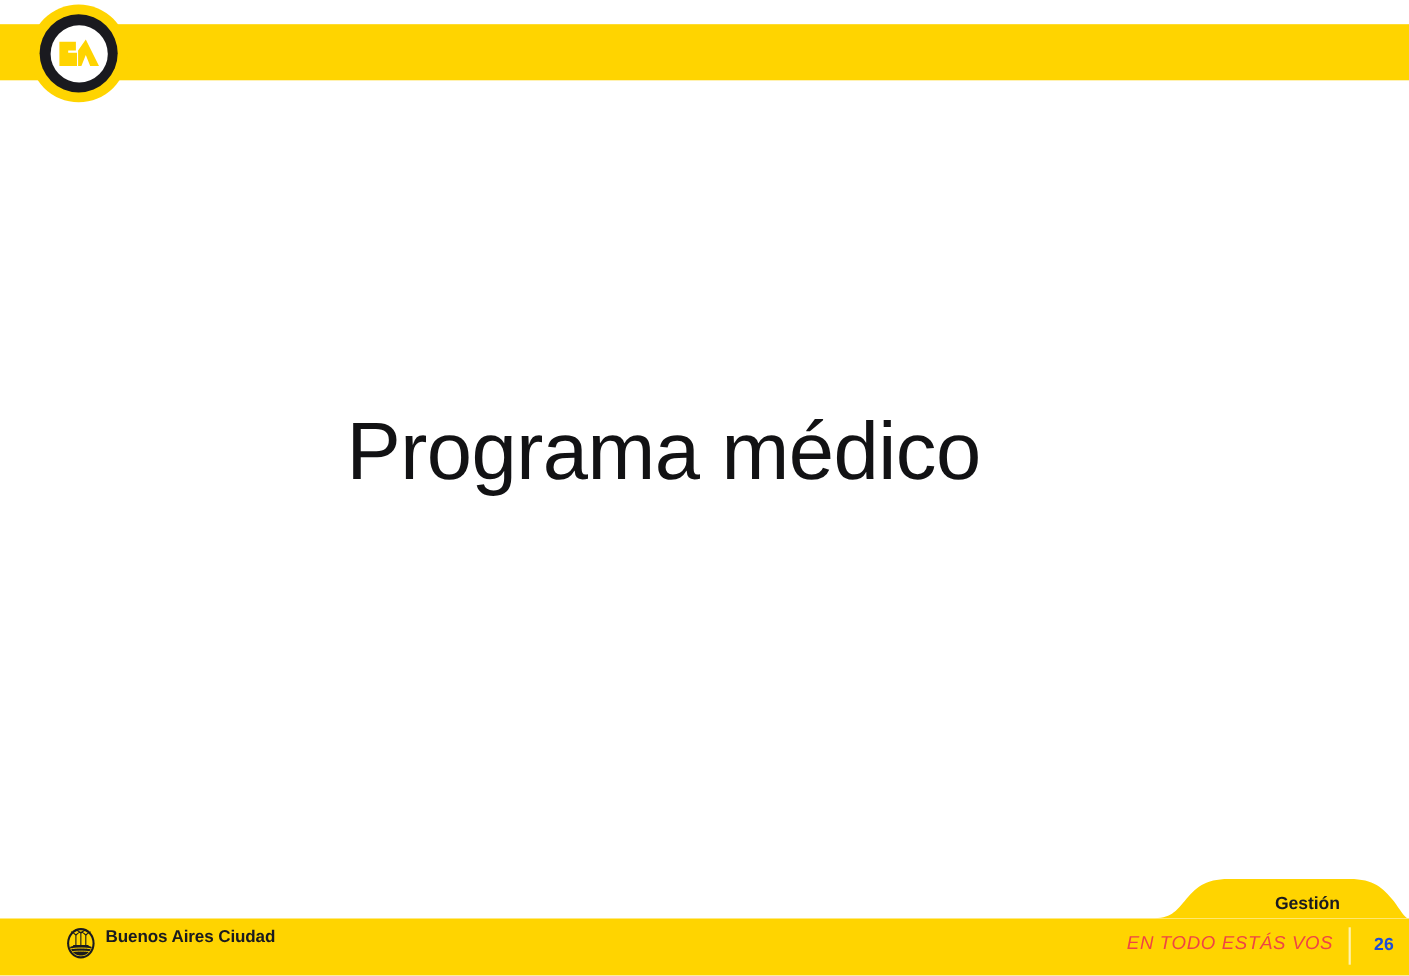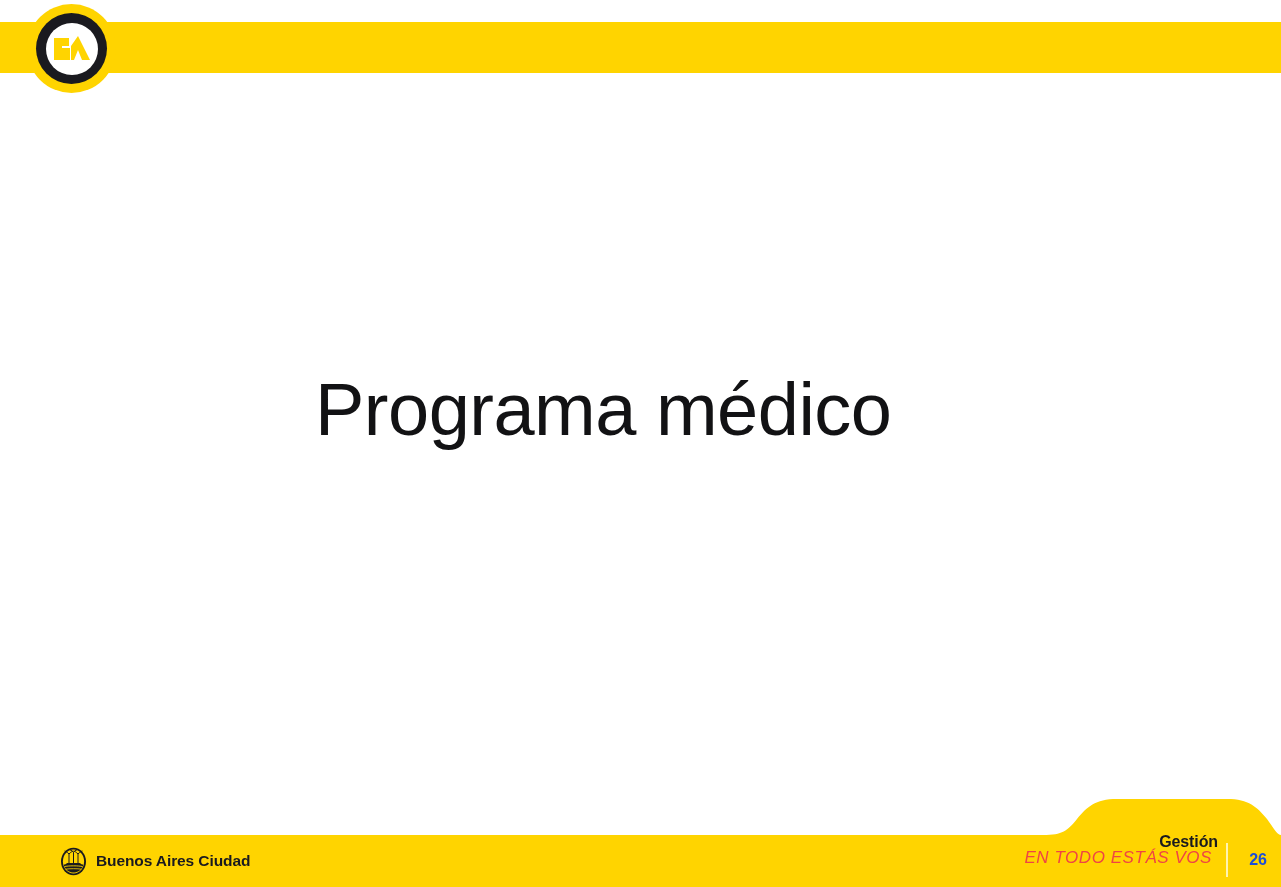--- a/index.html
+++ b/index.html
@@ -107,42 +107,41 @@
   }
   .bottom-tab svg {
     display: block;
   }
 
   .city-brand {
     position: absolute;
     left: 60px;
     bottom: 8px;
     display: flex;
-    align-items: center;
     gap: 9px;
     height: 36px;
   }
   .city-seal {
     width: 27px;
     height: 29px;
     flex: 0 0 auto;
   }
   .city-seal svg { display: block; }
   .city-brand-label {
     font-size: 15.5px;
     font-weight: bold;
     color: #1a1a1f;
     letter-spacing: -0.1px;
     white-space: nowrap;
   }
 
   .tab-title {
     position: absolute;
     right: 63px;
-    bottom: 36px;
+    bottom: 56px;
     font-size: 16px;
     font-weight: bold;
     color: #1a1a1f;
     letter-spacing: -0.1px;
     white-space: nowrap;
   }
 
   .slogan {
     position: absolute;
     right: 69px;

